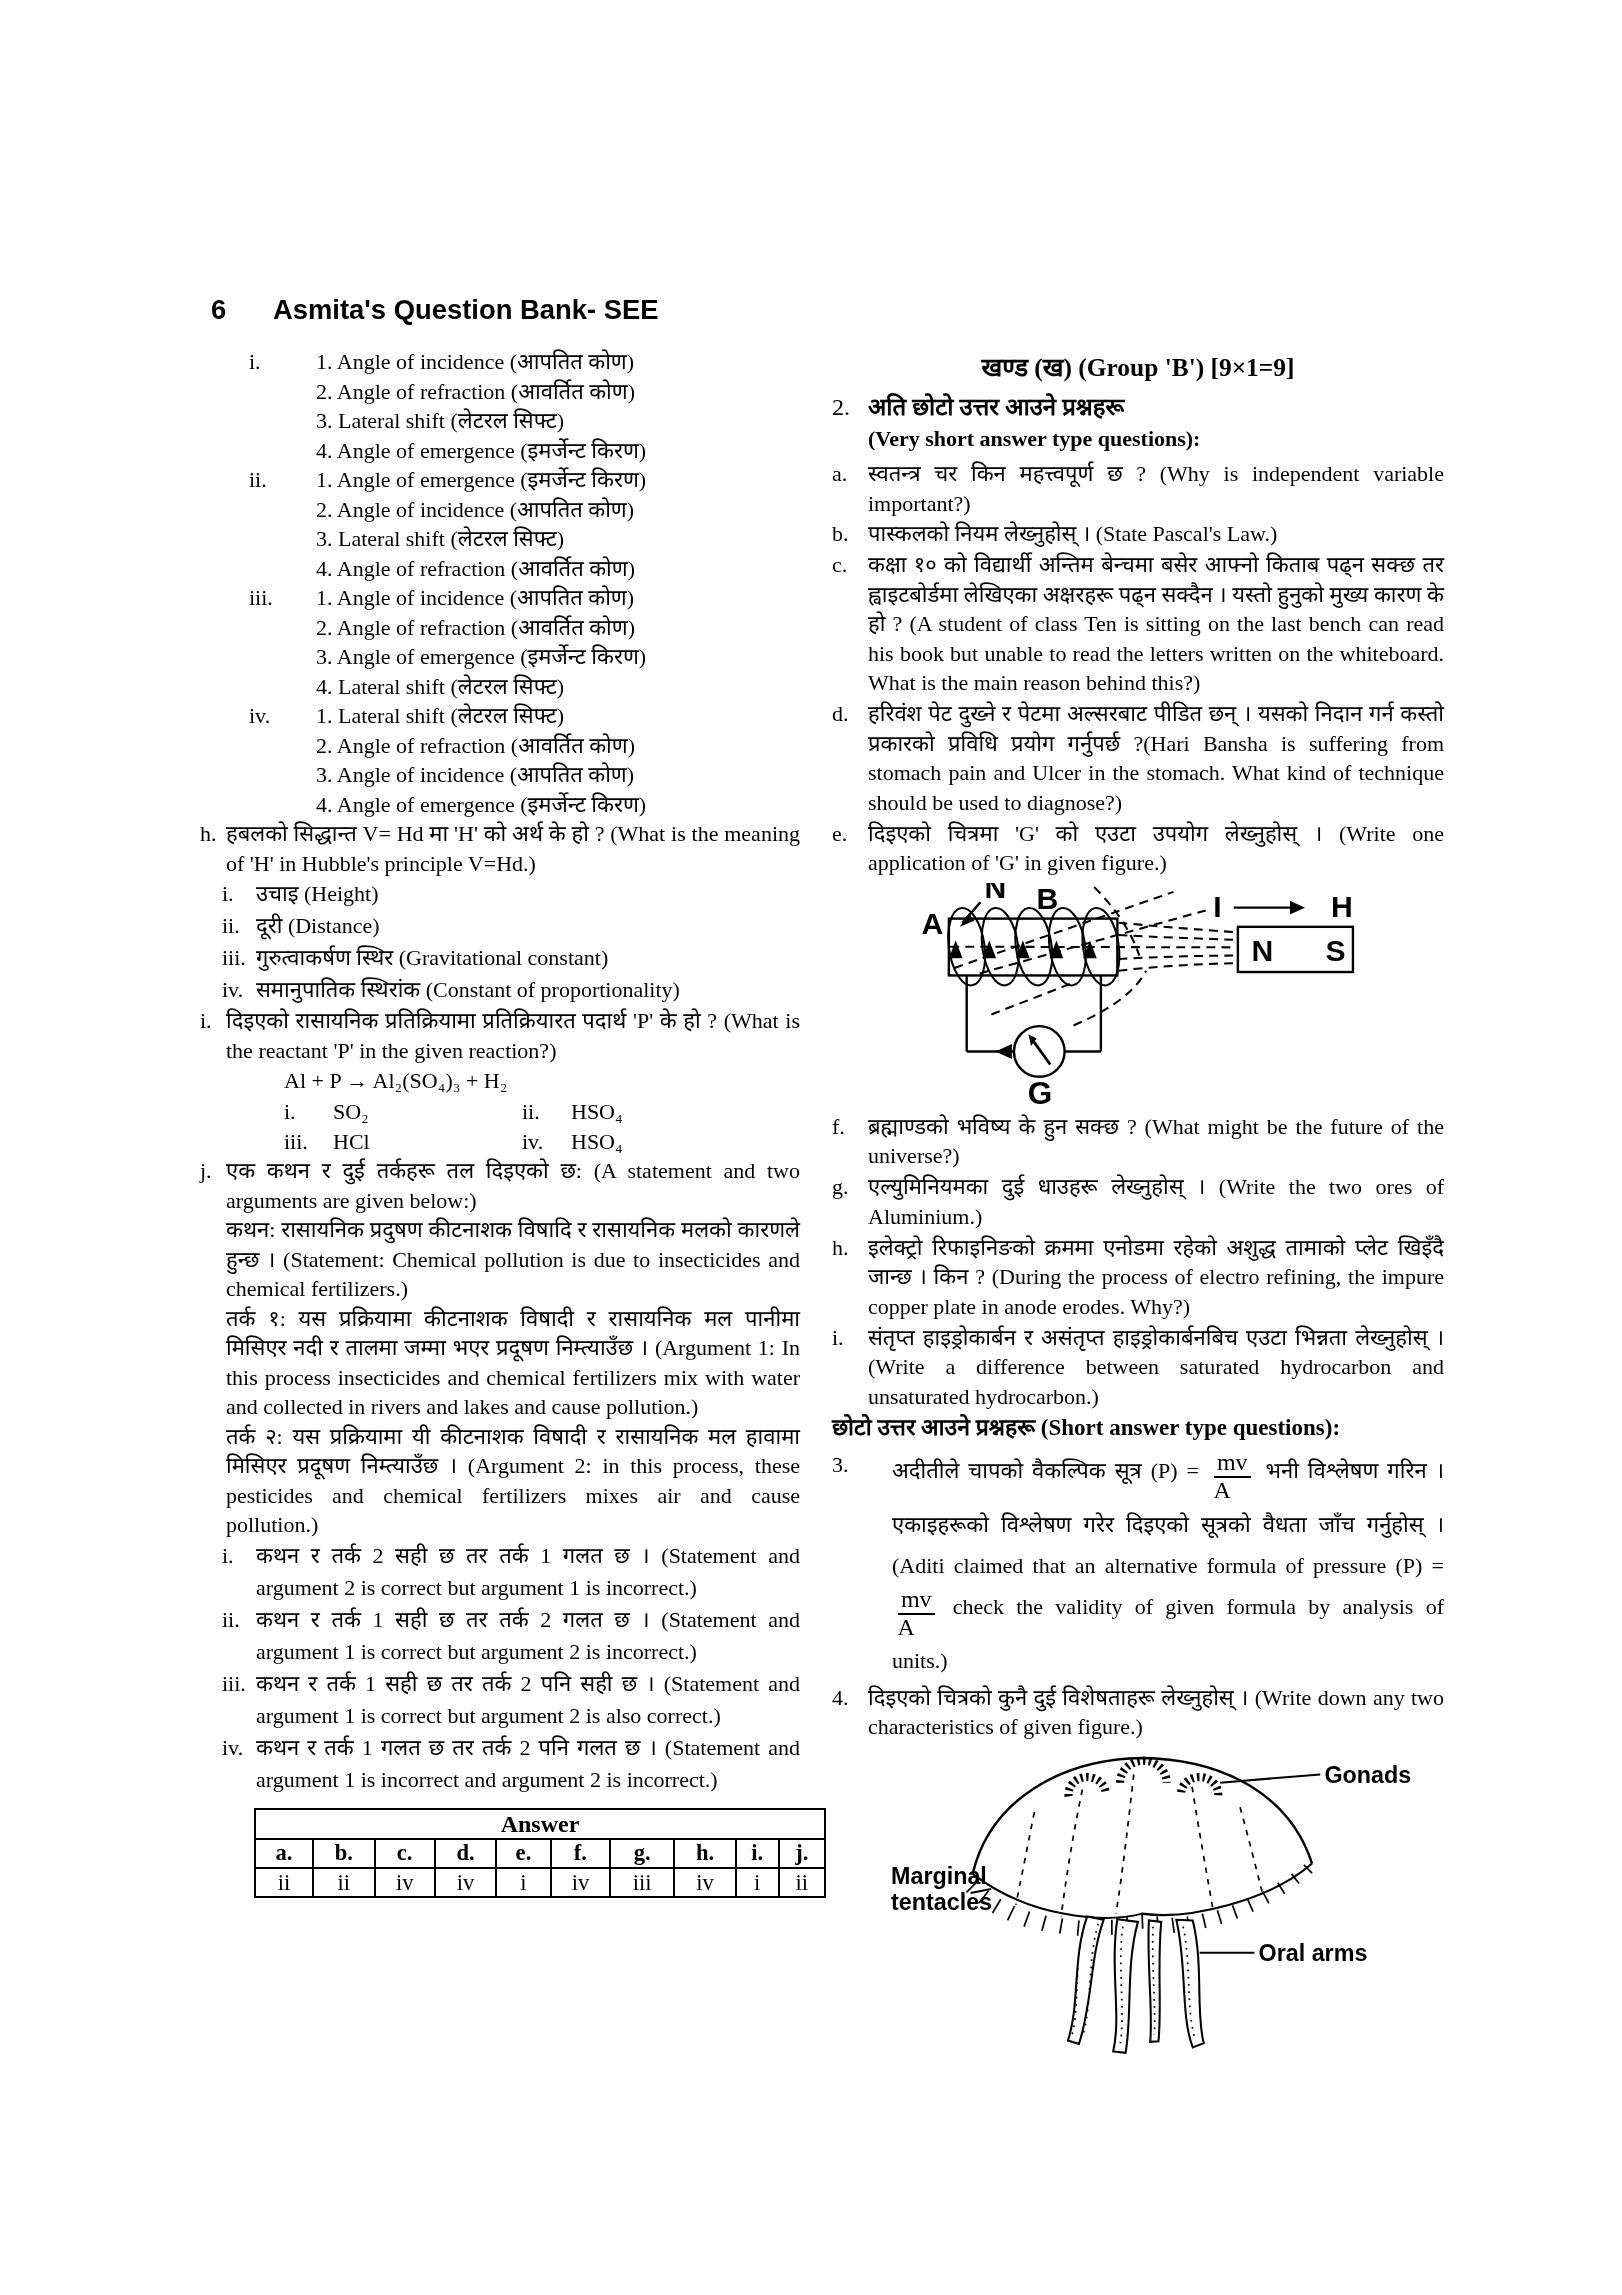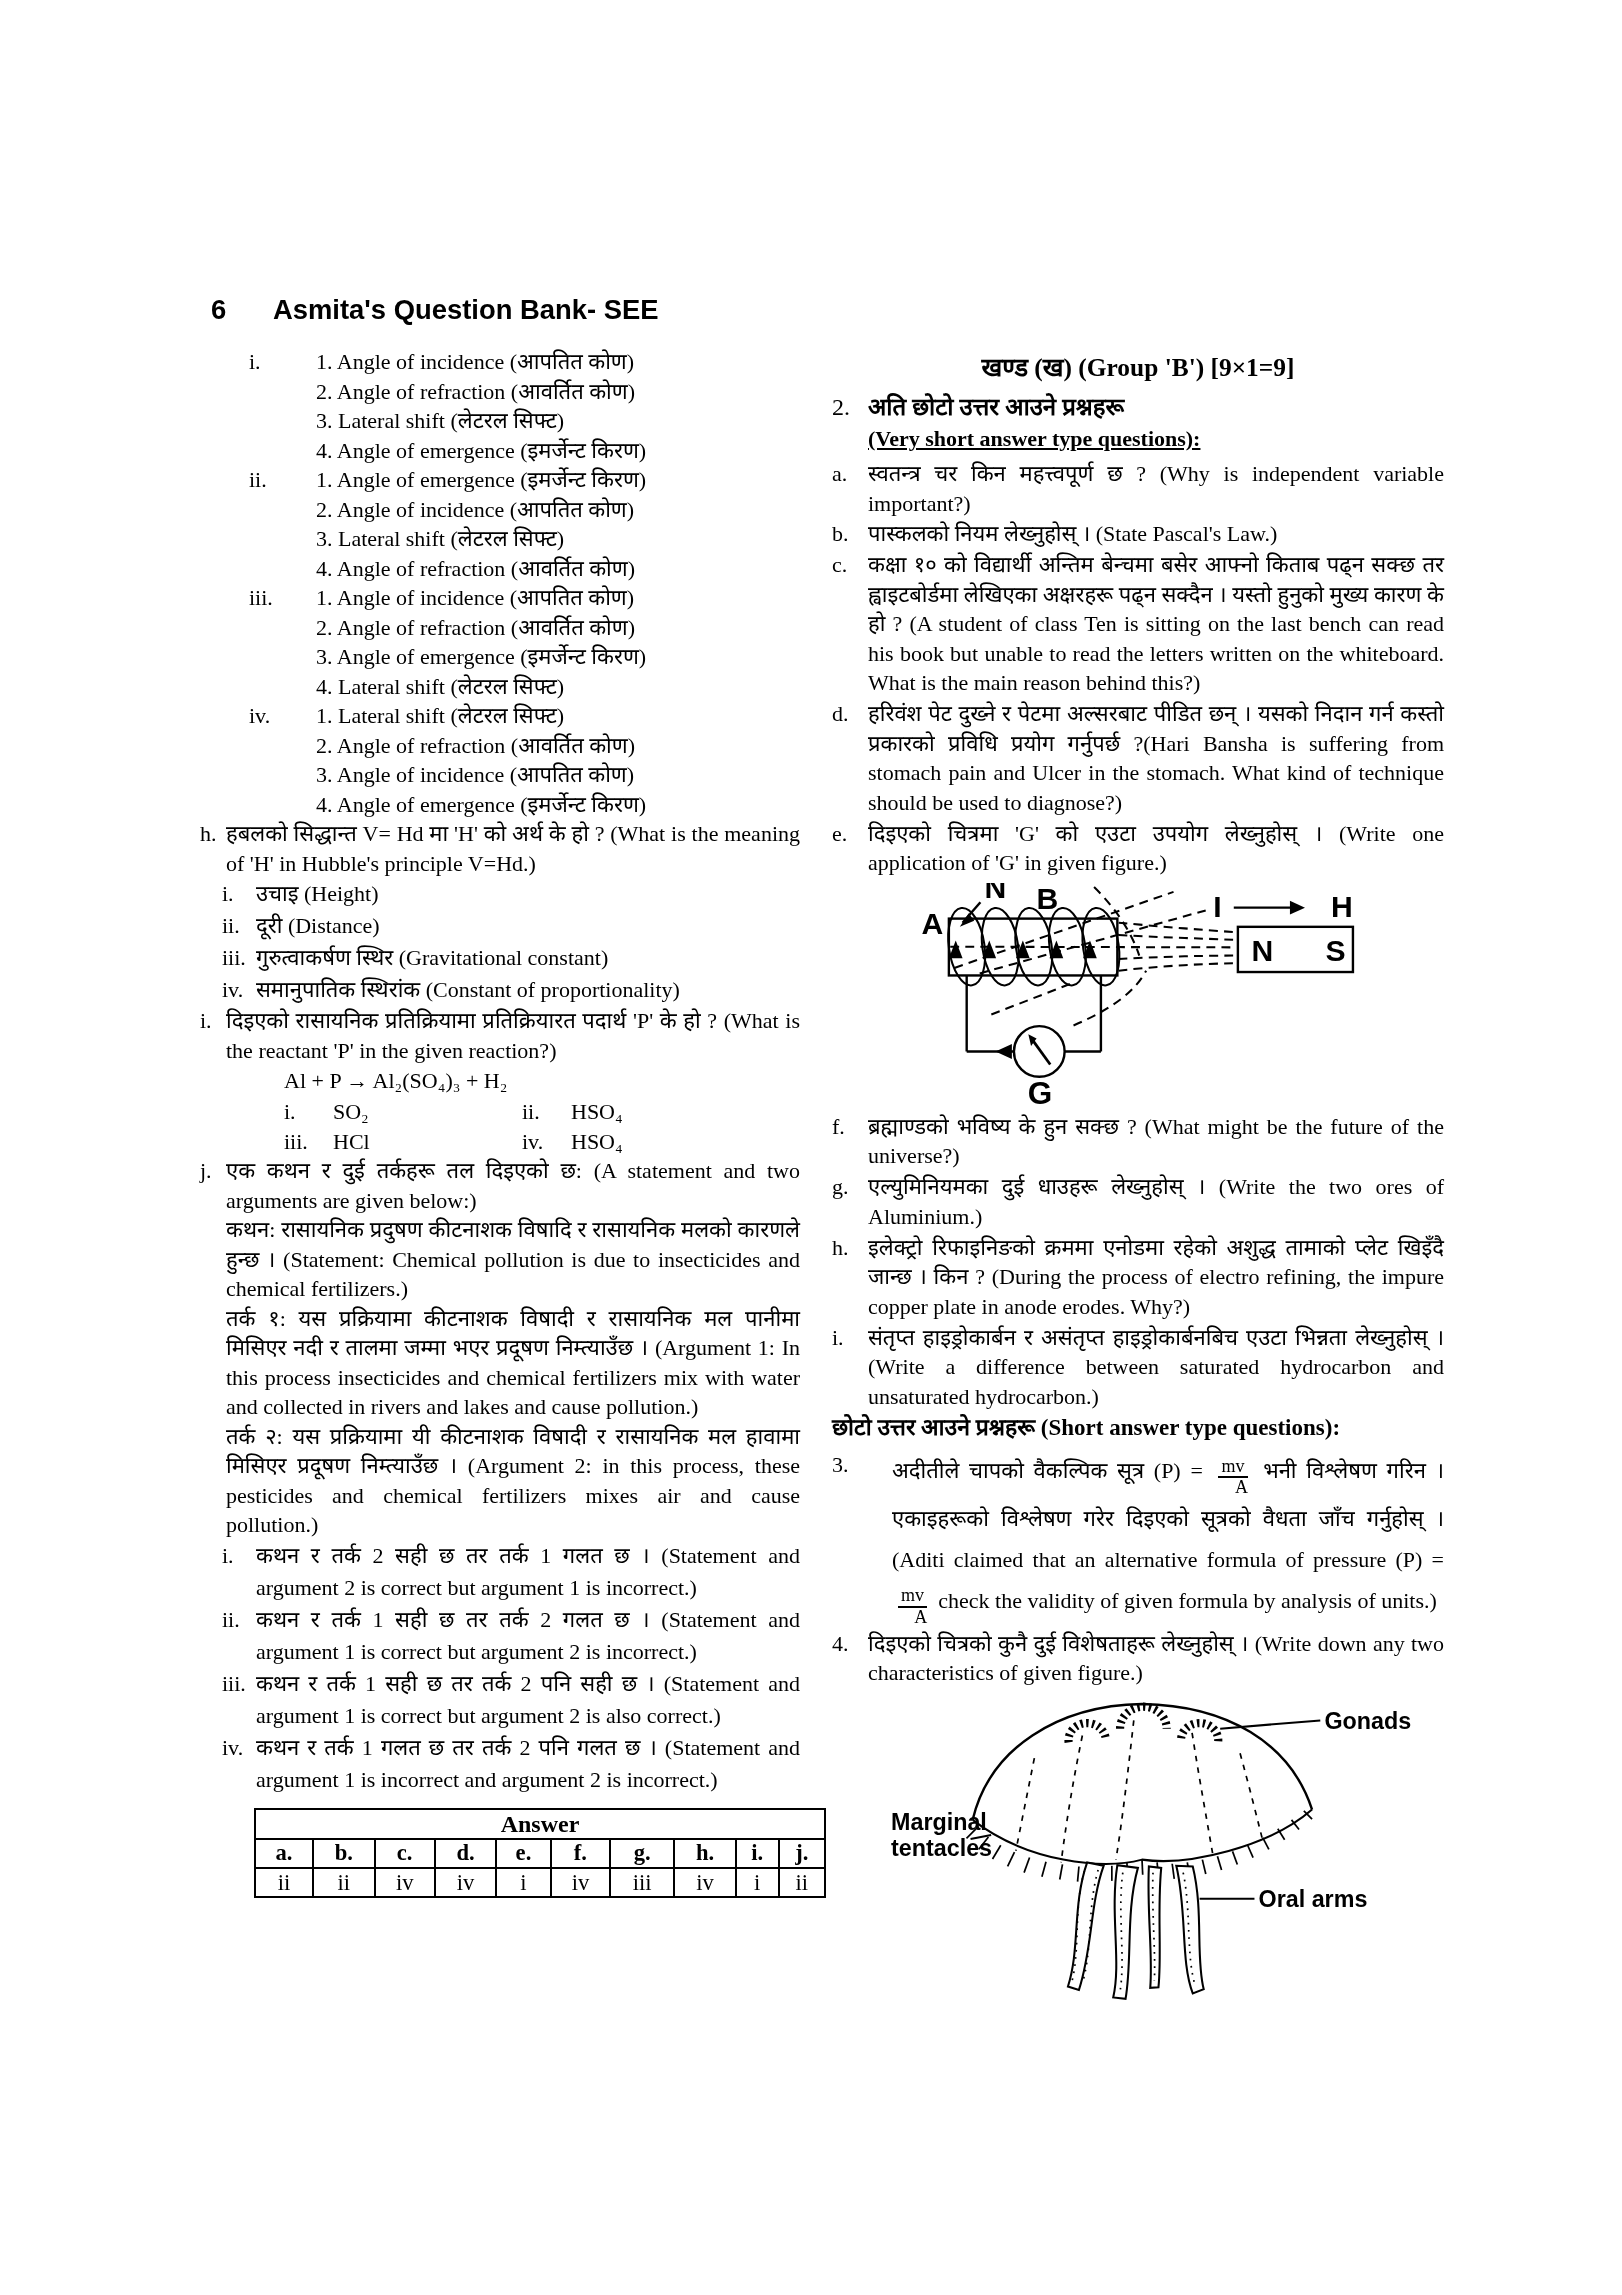--- a/index.html
+++ b/index.html
@@ -29,28 +29,28 @@
   .chemrow .cv{flex:none;width:189px;}
   .jpara{margin-left:26px;text-align:justify;}
   table.ans{border-collapse:collapse;border:2.7px solid #000;margin:12.4px 0 0 54px;width:572px;}
   table.ans th,table.ans td{border:2.1px solid #000;text-align:center;padding:0.7px 0;
        font-size:22.6px;line-height:26px;}
   table.ans .ttl{font-weight:bold;font-size:24px;}
   table.ans .lrow{font-weight:bold;}
   .h-center{text-align:center;font-weight:bold;font-size:25.4px;line-height:33px;margin:4.1px 0 6.9px 0;}
   .q2row{display:flex;font-weight:bold;font-size:24px;line-height:32px;}
   .q2row .num{flex:none;width:36px;font-weight:normal;}
-  .q2sub{margin-left:36px;font-weight:bold;line-height:32px;margin-bottom:4.1px;text-decoration:underline;}
+  .q2sub{margin-left:36px;font-weight:bold;line-height:32px;margin-bottom:4.1px;}
   .qblock{margin-bottom:1.4px;}
   .figwrap{display:block;margin:5.5px 0 2.7px 0;}
   .hC{font-weight:bold;font-size:25.4px;line-height:33px;text-align:center;margin:11px 0 2.7px 0;}
   .hCsub{font-weight:bold;line-height:32px;margin-bottom:5.5px;font-size:23px;}
   .qb3{line-height:41px;margin-left:24px;}
-  .frac{display:inline-block;vertical-align:-0.85em;text-align:right;line-height:1.08;
-        font-size:18px;margin:0 5.5px;}
+  .frac{display:inline-block;vertical-align:-0.85em;text-align:left;line-height:1.08;
+        font-size:24px;margin:0 5.5px;}
   .frac .fn{display:block;border-bottom:2.1px solid #000;padding:0 3.4px;}
   .frac .fd{display:block;}
   .figtext{font-family:"Liberation Sans","DejaVu Sans",sans-serif;font-weight:bold;}
 </style>
 </head>
 <body>
 
 <div class="page">
 
   <div class="hdr hdr-num">6</div>

